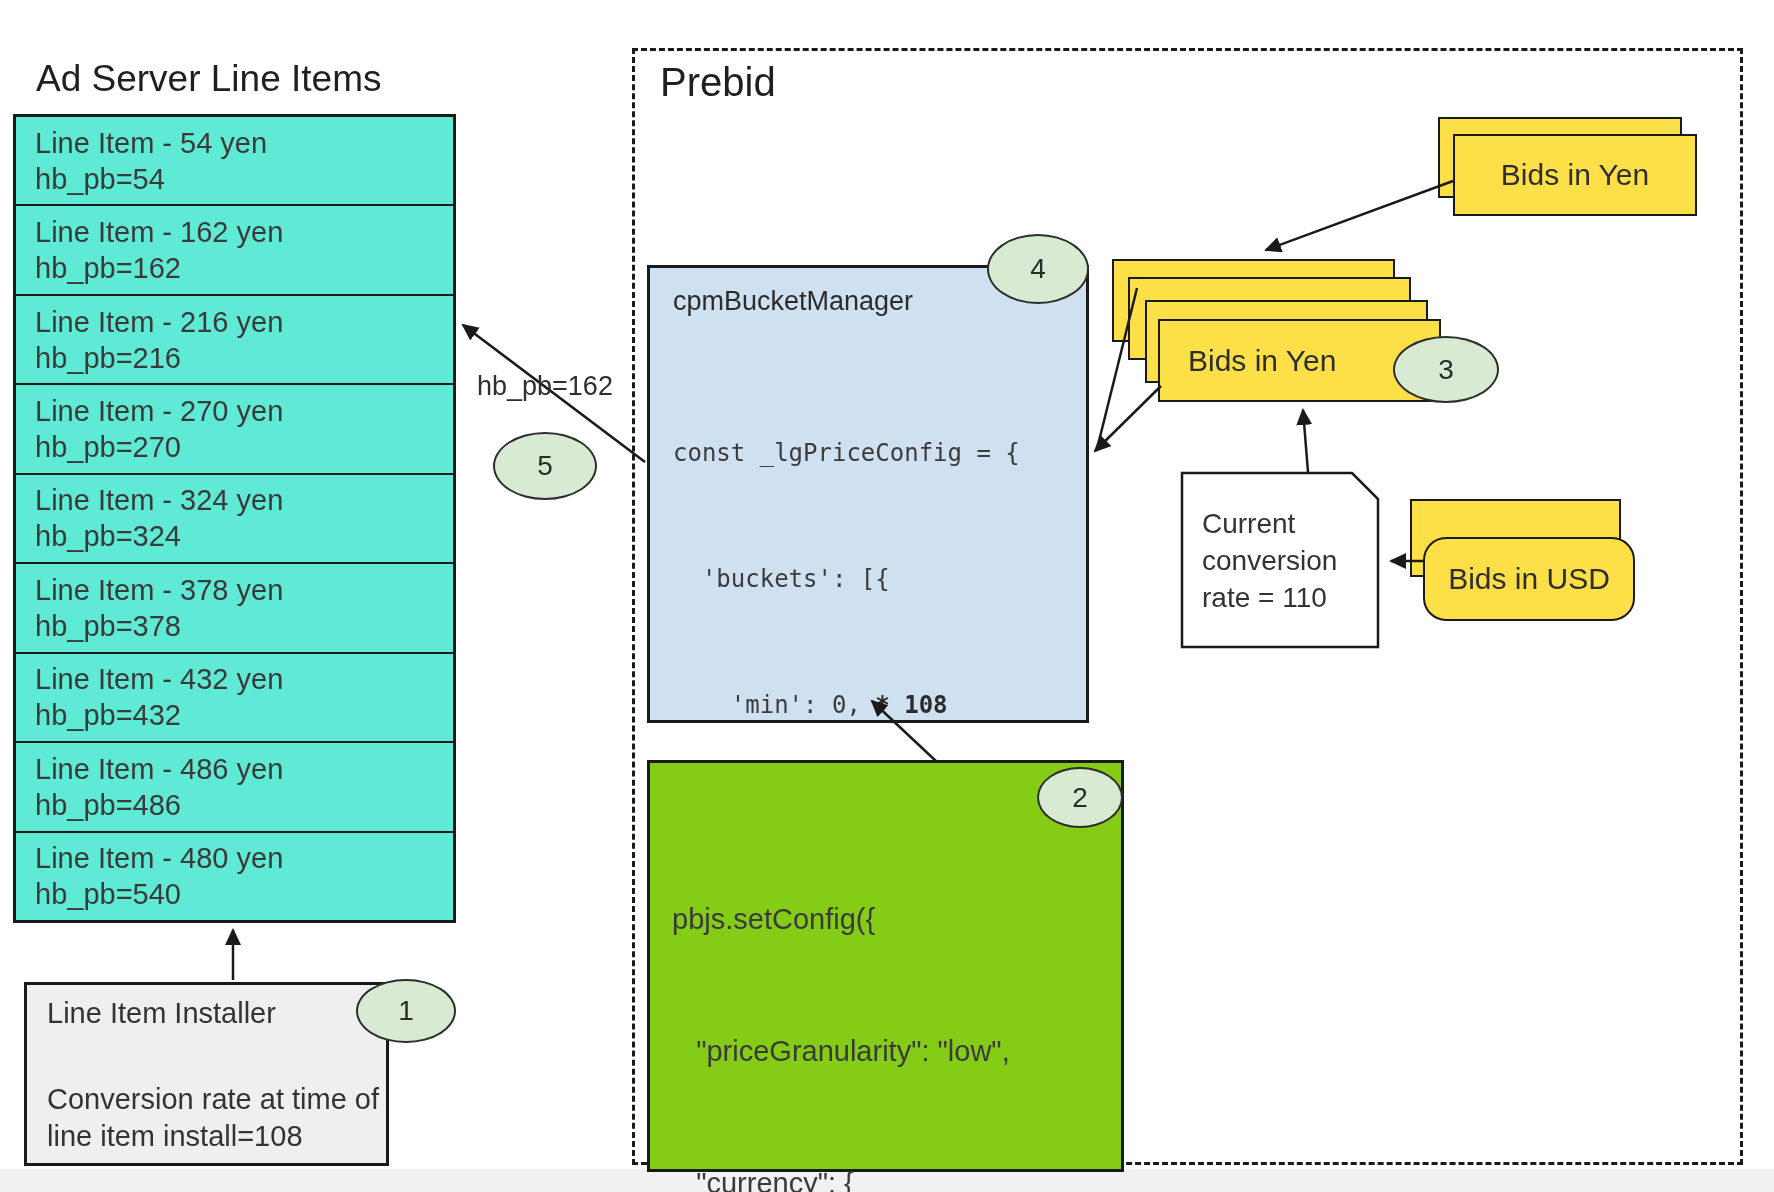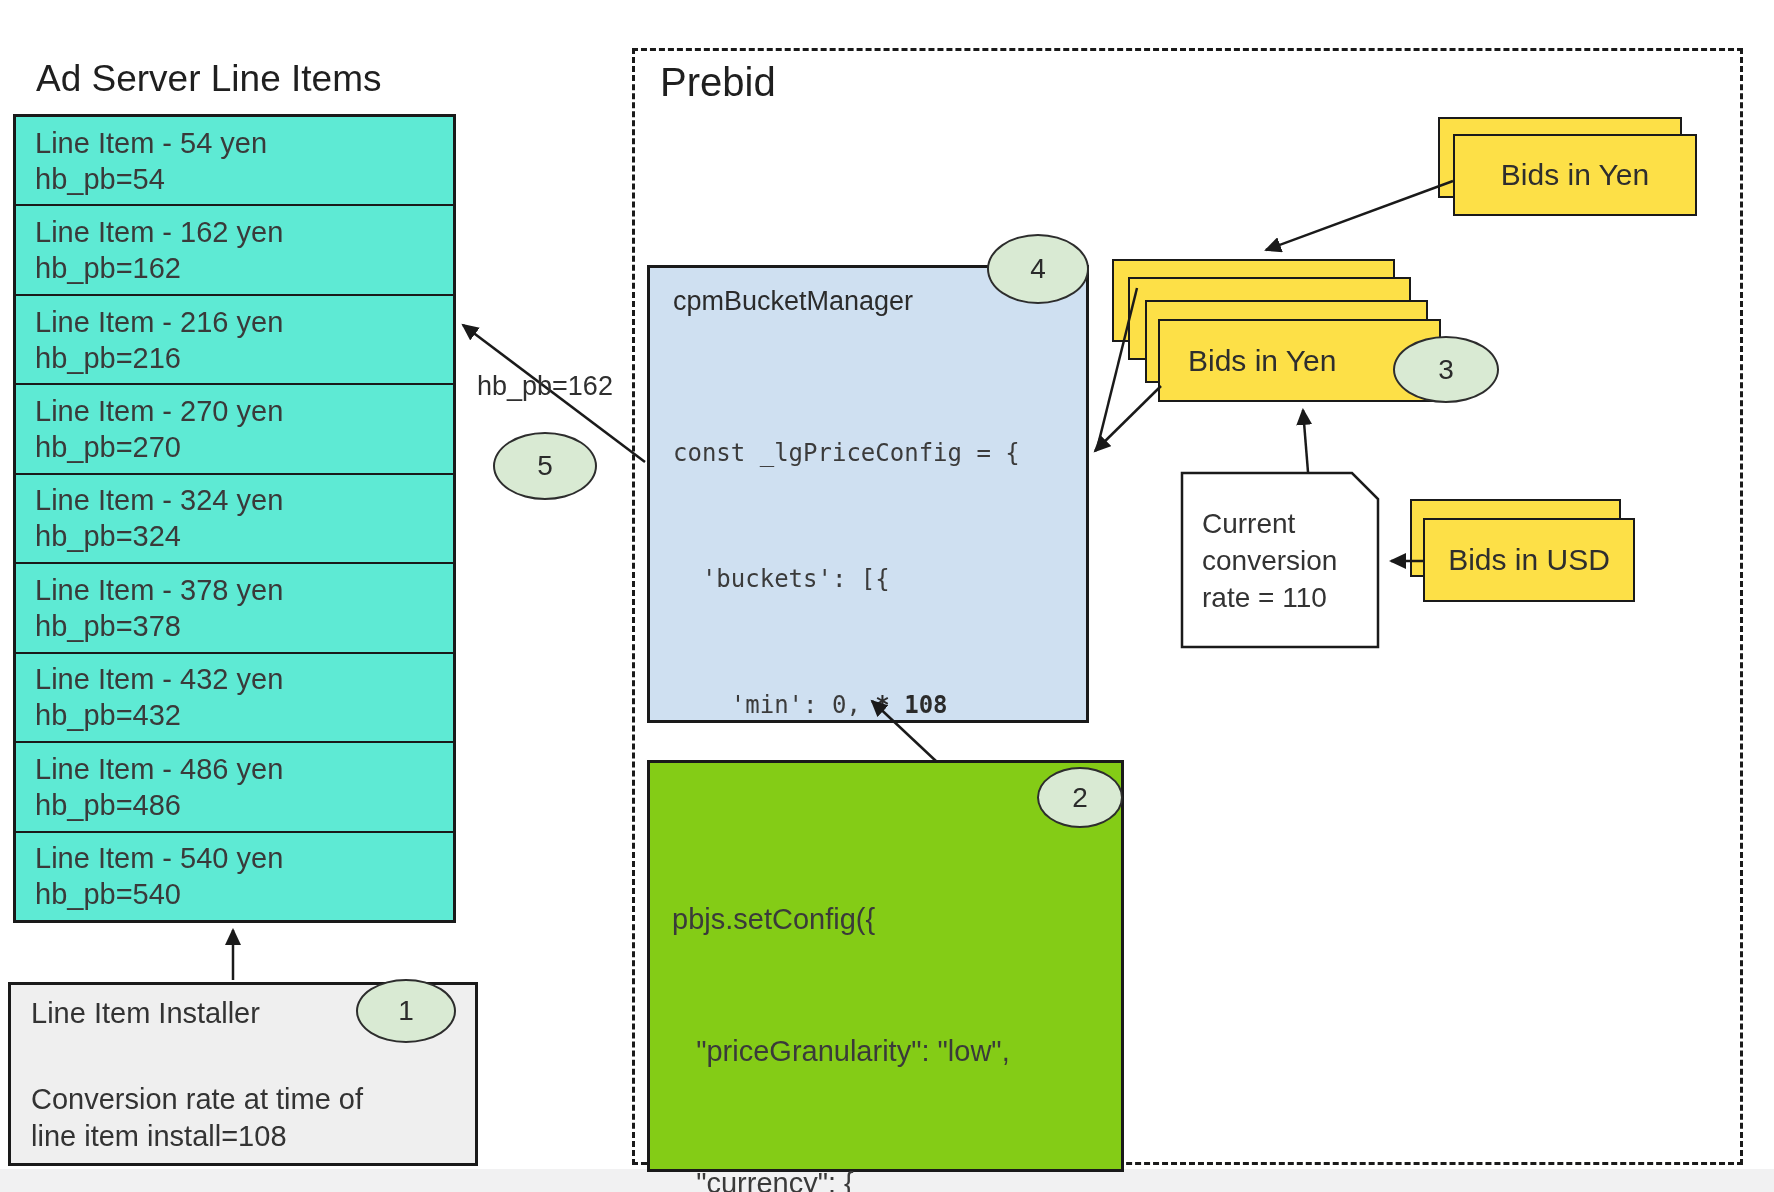--- a/index.html
+++ b/index.html
@@ -17,21 +17,21 @@
     display:flex; flex-direction:column; z-index:10;
   }
   .li-row {
     flex:1 1 0; border-bottom:2px solid #1a1a1a; box-sizing:border-box;
     display:flex; flex-direction:column; justify-content:center;
     padding-left:19px; font-size:29px; line-height:36px; color:#3a3a3a;
   }
   .li-row:last-child { border-bottom:none; }
 
   .installer {
-    left:8px; top:982px; width:470px; height:184px;
+    left:24px; top:982px; width:365px; height:184px;
     background:#efefef; border:3px solid #1a1a1a; box-sizing:border-box; z-index:10;
   }
   .installer-title { left:20px; top:12px; font-size:29px; color:#333; }
   .installer-note { left:20px; top:96px; width:360px; font-size:29px; line-height:37px; color:#333; }
 
   
   .prebid-frame {
     left:632px; top:48px; width:1111px; height:1117px;
     border:3px dashed #1a1a1a; box-sizing:border-box; z-index:5;
   }
@@ -117,21 +117,21 @@
     </div>
     <div class="li-row">
       <span>Line Item - 432 yen</span>
       <span>hb_pb=432</span>
     </div>
     <div class="li-row">
       <span>Line Item - 486 yen</span>
       <span>hb_pb=486</span>
     </div>
     <div class="li-row">
-      <span>Line Item - 540 yen</span>
+      <span>Line Item - 480 yen</span>
       <span>hb_pb=540</span>
     </div>
   </div>
 
   <div class="abs installer">
     <div class="abs installer-title">Line Item Installer</div>
     <div class="abs installer-note">Conversion rate at time of line item install=108</div>
   </div>
 
   <div class="abs prebid-frame"></div>
@@ -168,21 +168,21 @@
   </div>
 
   <div class="abs card" style="left:1112px; top:259px; width:283px; height:83px;"></div>
   <div class="abs card" style="left:1128px; top:277px; width:283px; height:83px;"></div>
   <div class="abs card" style="left:1145px; top:300px; width:283px; height:83px;"></div>
   <div class="abs card" style="left:1158px; top:319px; width:283px; height:83px; padding-left:28px;">
     <span>Bids in Yen</span>
   </div>
 
   <div class="abs card" style="left:1410px; top:499px; width:211px; height:78px;"></div>
-  <div class="abs card centered" style="left:1423px; top:518px; width:212px; height:84px;">
+  <div class="abs card centered" style="left:1423px; top:537px; width:212px; height:84px;border-radius:23px;">
     <span>Bids in USD</span>
   </div>
 
   <svg class="overlay" width="1774" height="1192" viewBox="0 0 1774 1192">
     <defs>
       <marker id="ah" markerUnits="userSpaceOnUse" markerWidth="18" markerHeight="16" refX="15" refY="8" orient="auto">
         <path d="M0,0 L17,8 L0,16 z" fill="#1a1a1a"></path>
       </marker>
     </defs>
     <path class="note-shape" d="M1182,473 L1352,473 L1378,499 L1378,647 L1182,647 Z"></path>

